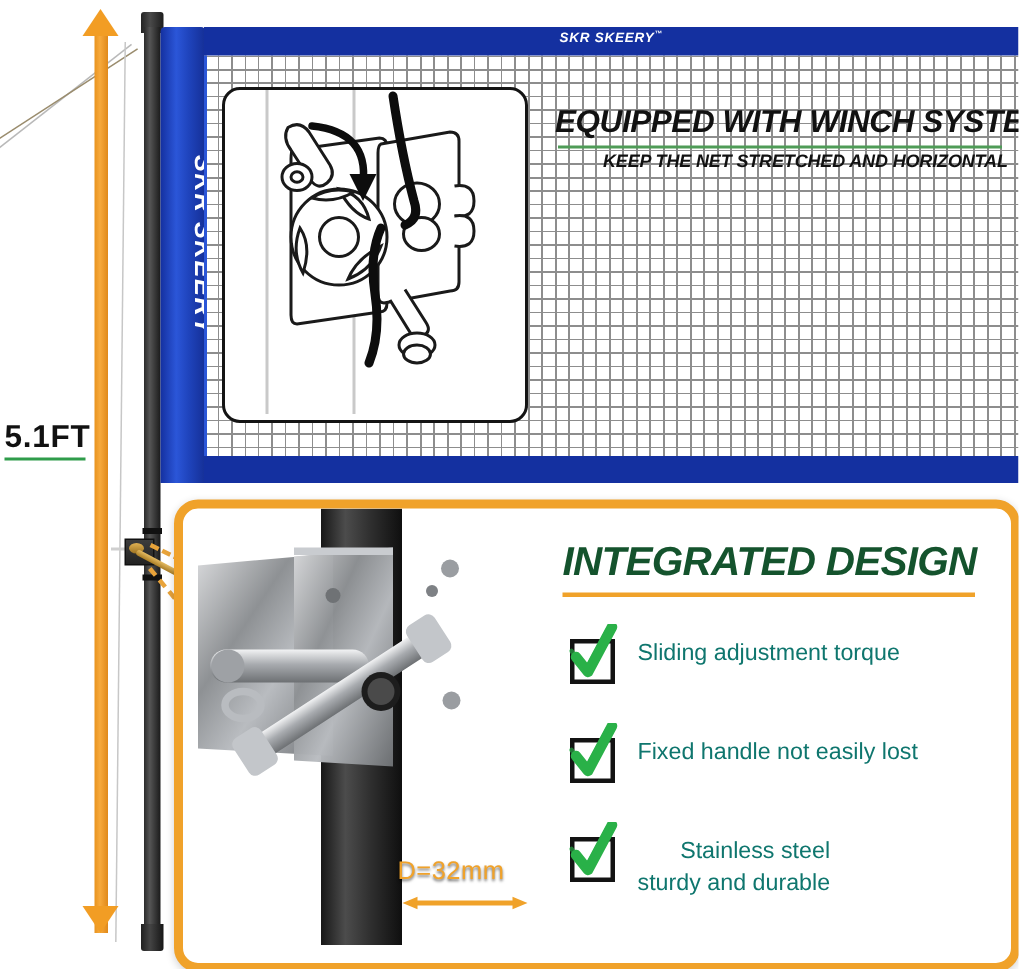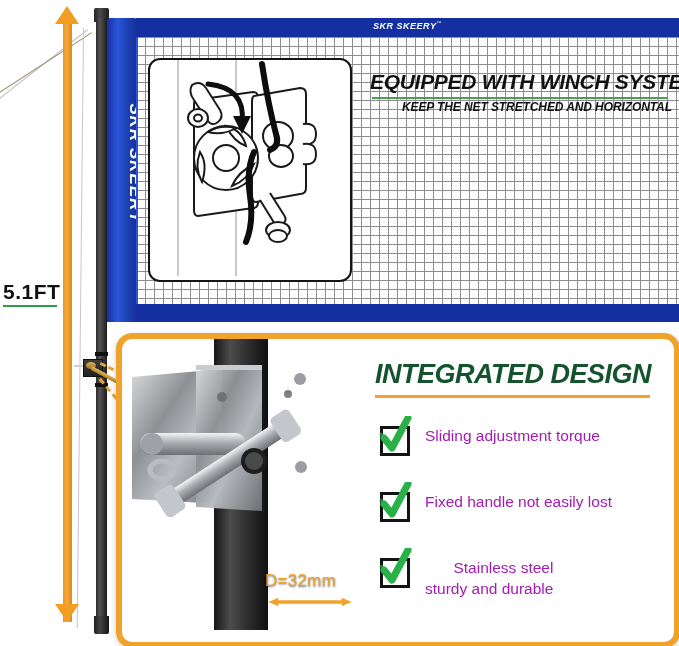--- a/index.html
+++ b/index.html
@@ -84,21 +84,21 @@
   .panel-title{position:absolute;left:253px;top:20px;font-size:27px;font-weight:bold;
      font-style:italic;color:#14532d;letter-spacing:-.5px;white-space:nowrap;}
   .panel-rule{position:absolute;left:253px;top:56px;width:275px;height:3px;background:#f0a22a;}
 
   .feature{position:absolute;left:256px;display:flex;align-items:flex-start;gap:17px;}
   .f1{top:83px;} .f2{top:149px;} .f3{top:215px;}
   .chk{position:relative;width:30px;height:30px;flex:none;}
   .chk .box{position:absolute;left:2px;top:4px;width:24px;height:24px;
      border:3px solid #131313;background:#fff;}
   .chk svg{position:absolute;left:0;top:-6px;}
-  .feature-text{font-size:15.5px;color:#a21caf;line-height:1.35;padding-top:4px;}
+  .feature-text{font-size:15.5px;color:#0f766e;line-height:1.35;padding-top:4px;}
 
   
   .dim-label{position:absolute;left:259px;top:567px;font-size:17px;font-weight:normal;
      color:#f0a22a;letter-spacing:.3px;text-shadow:0 1px 2px rgba(0,0,0,.6);}
   .dim-arrow{position:absolute;left:256px;top:592px;width:96px;height:10px;}
 
   
   .dash{position:absolute;transform-origin:0 0;height:0;
      border-top:3px dashed #e8a33a;}
 </style>

